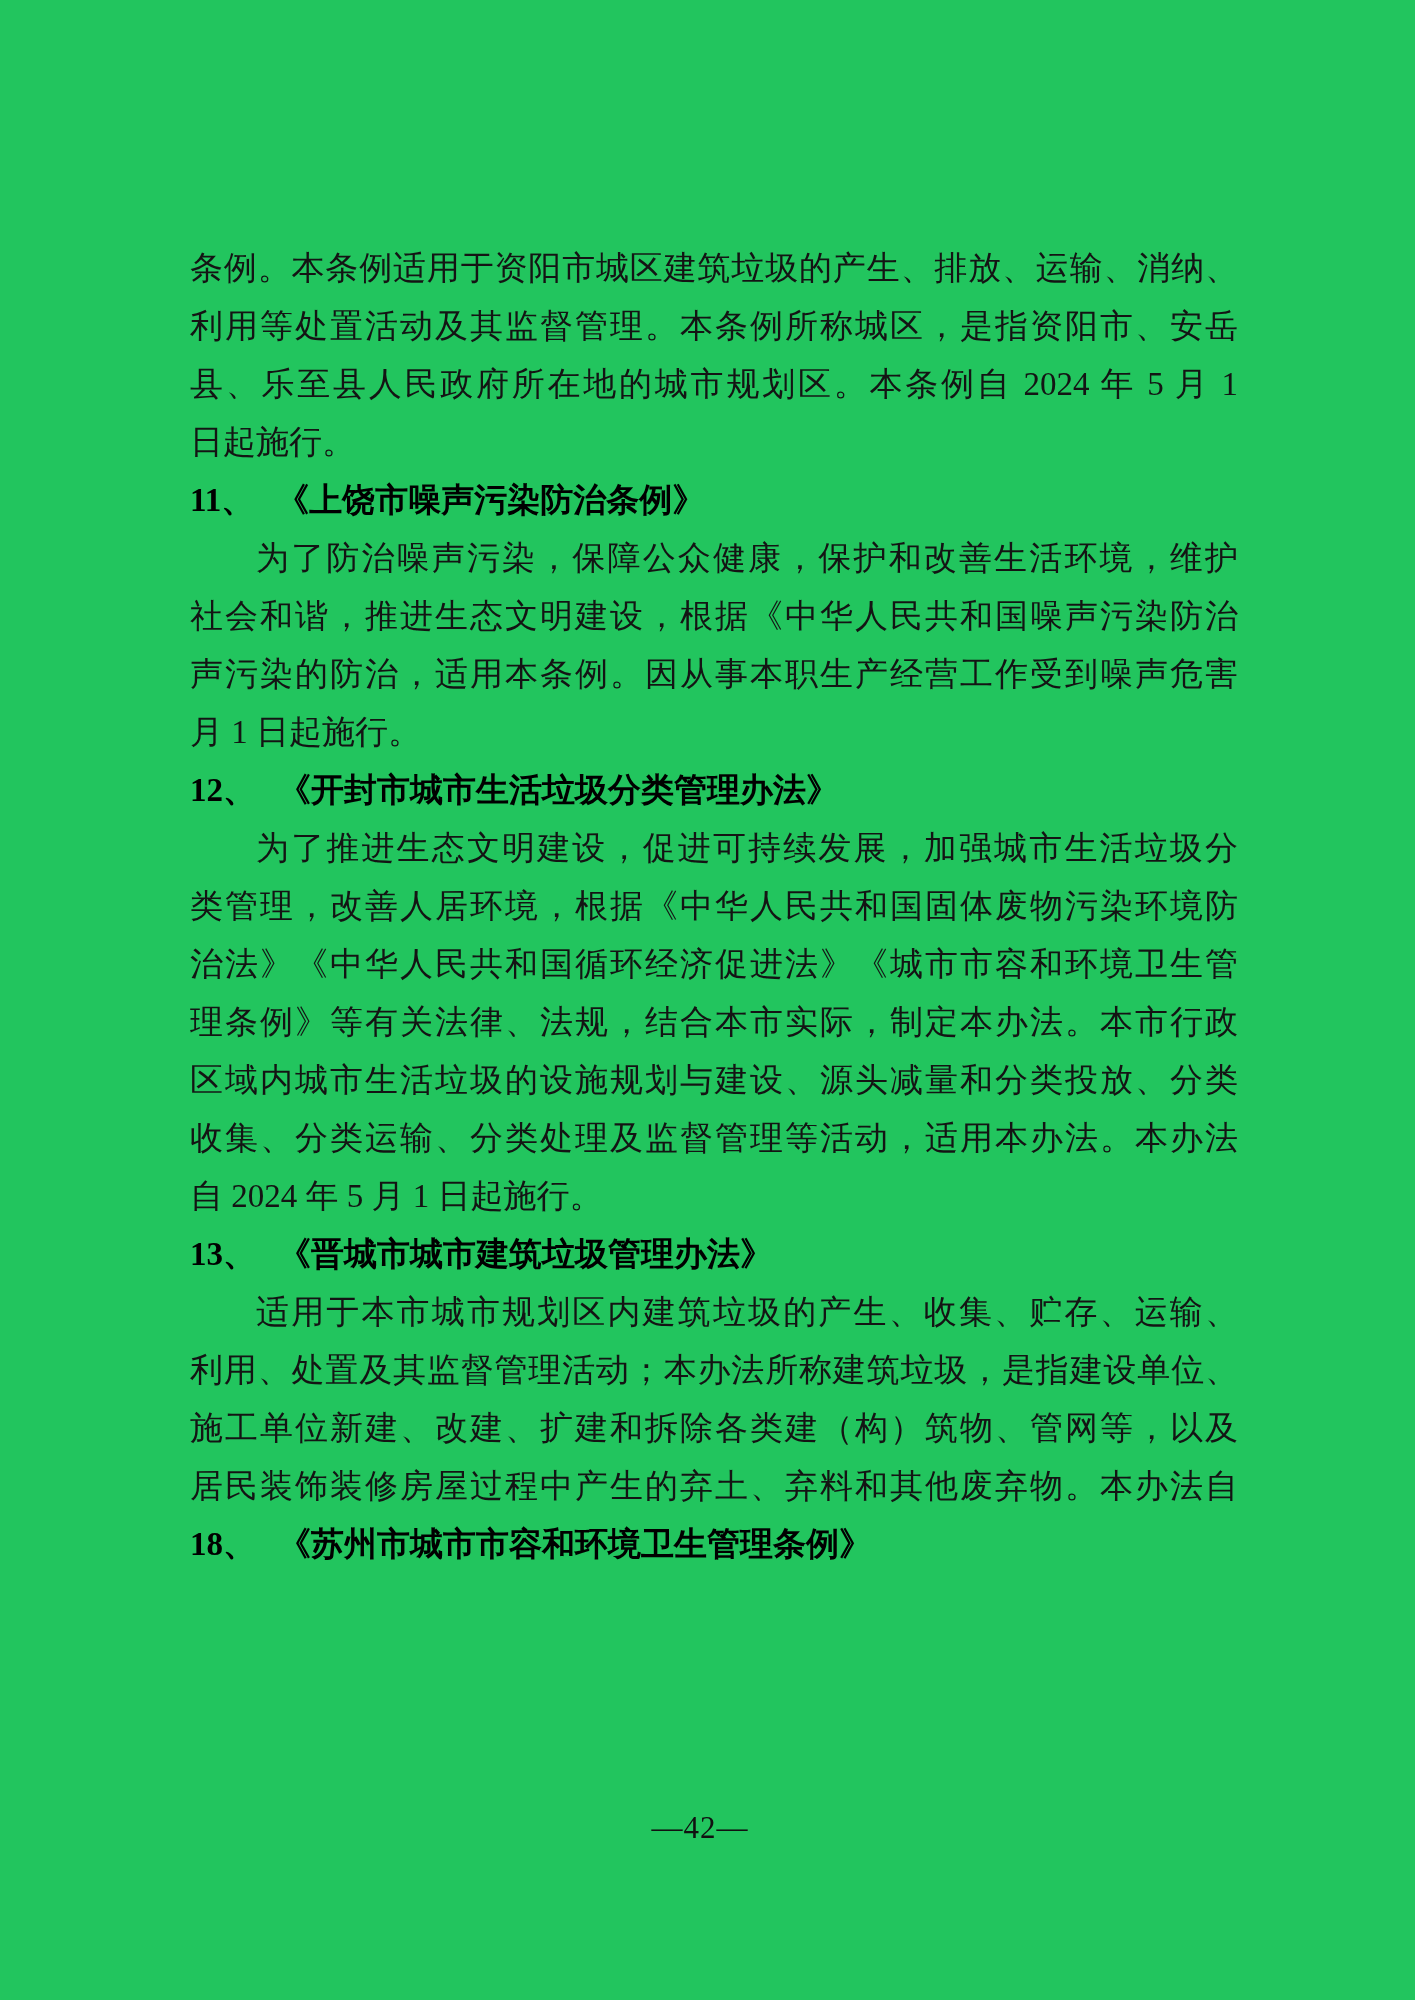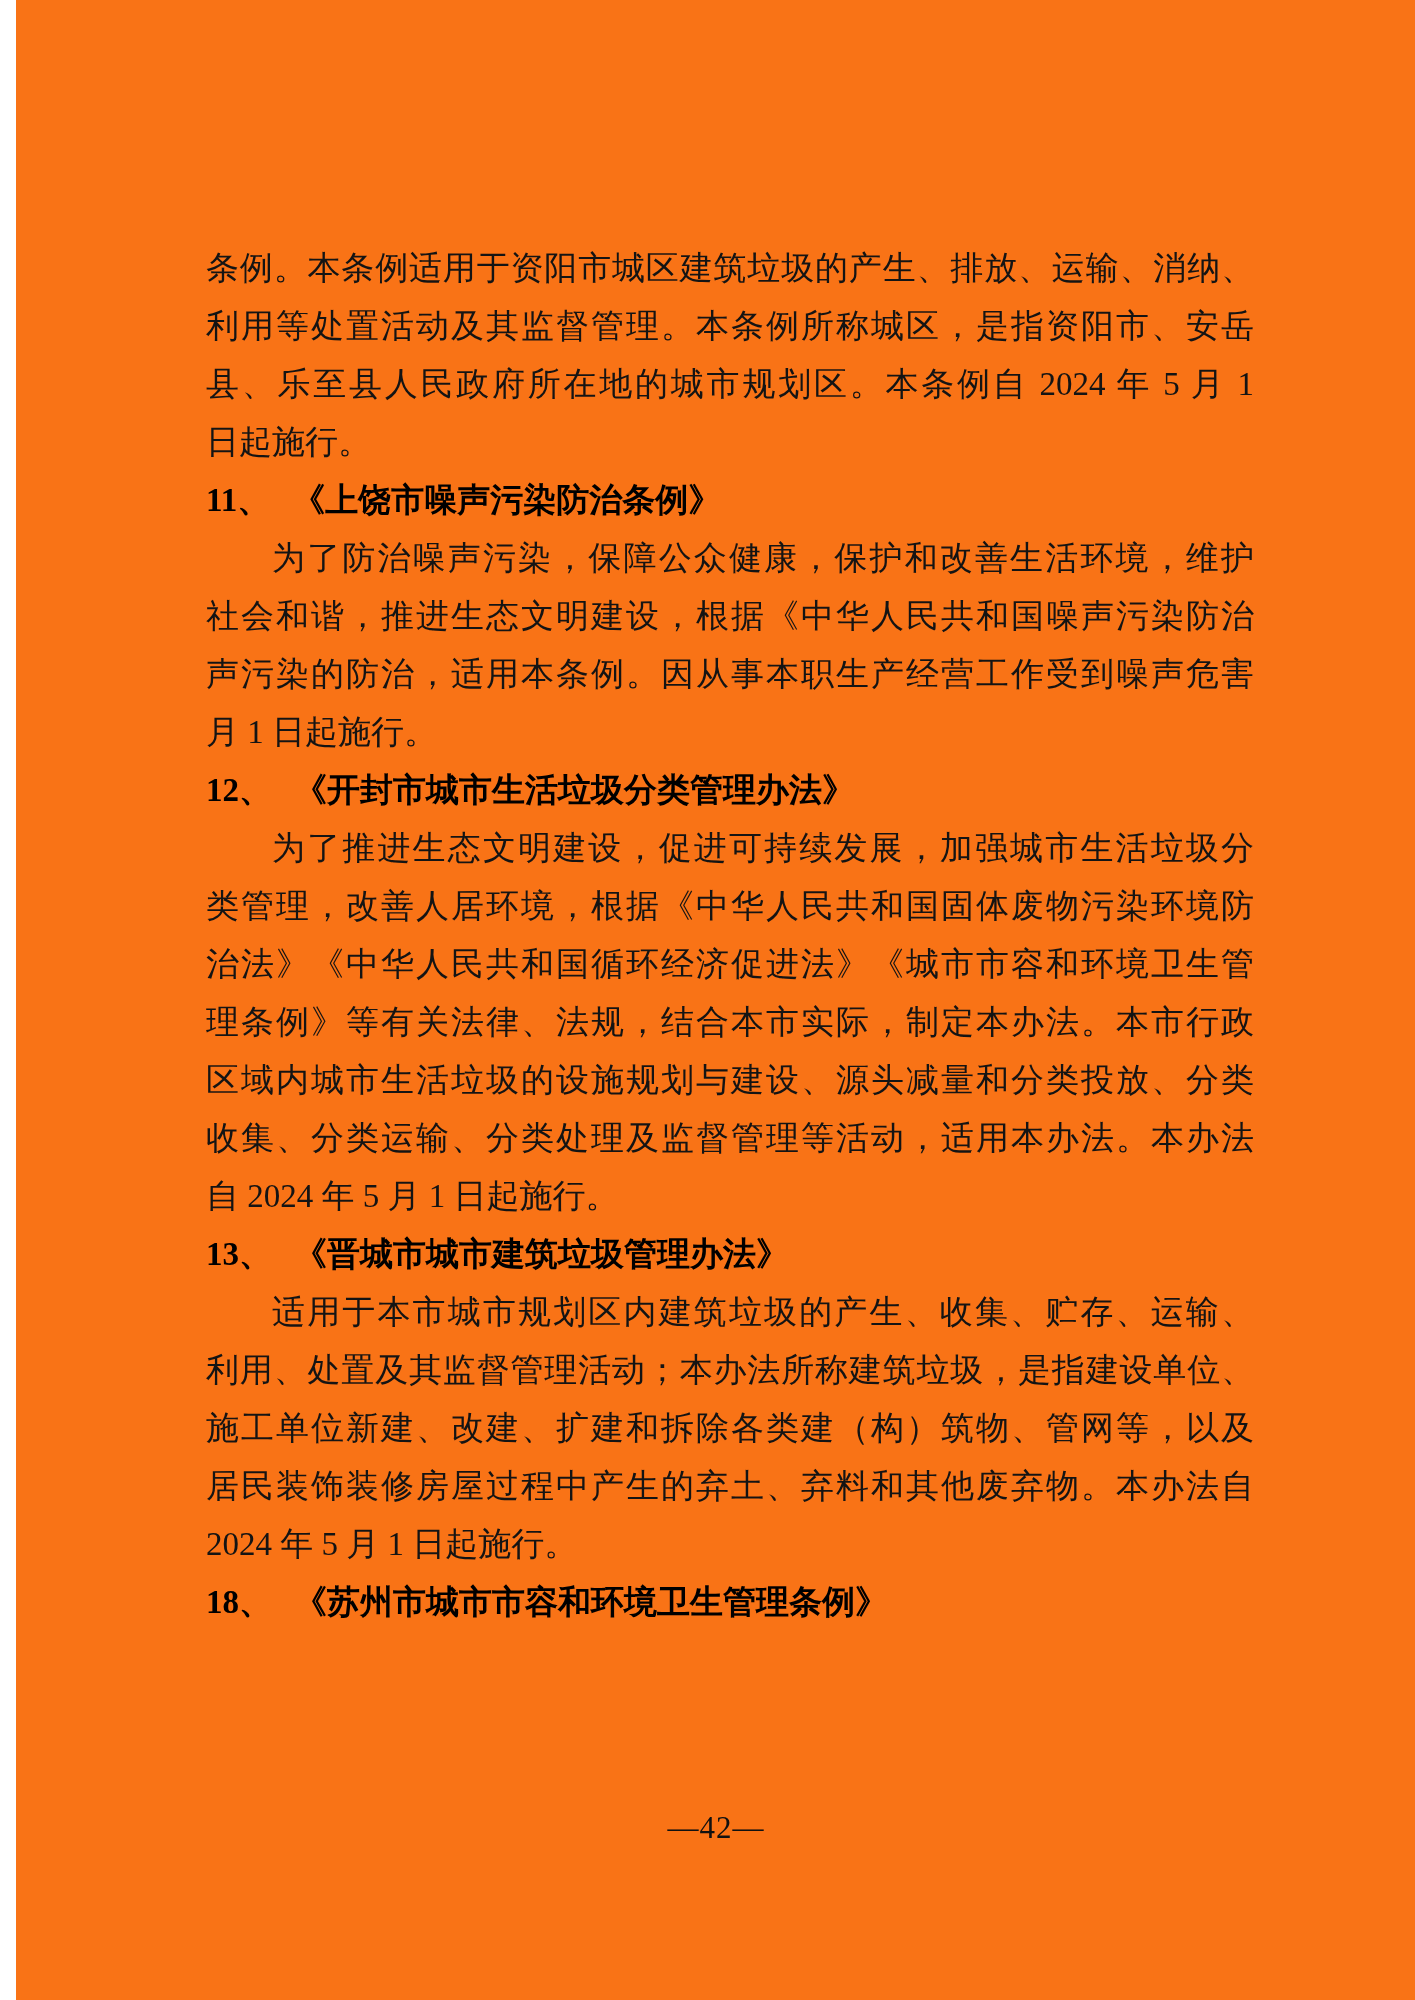--- a/index.html
+++ b/index.html
@@ -2,21 +2,21 @@
 <html><head>
 <meta charset="utf-8">
 <style>
   html,body{margin:0;padding:0;}
   body{
     width:1415px;height:2000px;position:relative;background:#ffffff;
     font-family:"Liberation Serif","DejaVu Serif",serif;
     color:#141414;
     -webkit-font-smoothing:antialiased;
   }
-  .page{position:absolute;inset:0;background:#f97316;overflow:hidden;margin-left:16px;}
+  .page{position:absolute;inset:0;background:#22c55e;overflow:hidden;}
   .content{
     position:absolute;left:190px;top:239px;width:1048px;
     font-size:33px;line-height:58px;
   }
   .ln{height:58px;white-space:nowrap;}
   
   .j{white-space:normal;text-align:justify;text-align-last:justify;}
   .s{text-align:left;text-align-last:left;}
   .ind{padding-left:66px;}
   .hd{font-weight:bold;color:#000;}
@@ -57,21 +57,20 @@
     <div class="ln j">收集、分类运输、分类处理及监督管理等活动，适用本办法。本办法</div>
     <div class="ln s">自 2024 年 5 月 1 日起施行。</div>
 
     <div class="ln s hd">
       <span class="hnum">13、</span><span class="htitle">《晋城市城市建筑垃圾管理办法》</span>
     </div>
     <div class="ln j ind">适用于本市城市规划区内建筑垃圾的产生、收集、贮存、运输、</div>
     <div class="ln j">利用、处置及其监督管理活动；本办法所称建筑垃圾，是指建设单位、</div>
     <div class="ln j">施工单位新建、改建、扩建和拆除各类建（构）筑物、管网等，以及</div>
     <div class="ln j">居民装饰装修房屋过程中产生的弃土、弃料和其他废弃物。本办法自</div>
-    <div class="ln s">2024 年 5 月 1 日起施行。</div>
 
     <div class="ln s hd">
       <span class="hnum">18、</span><span class="htitle">《苏州市城市市容和环境卫生管理条例》</span>
     </div>
 
   </div>
 
   <div class="pagenum">—42—</div>
 </div>
 

